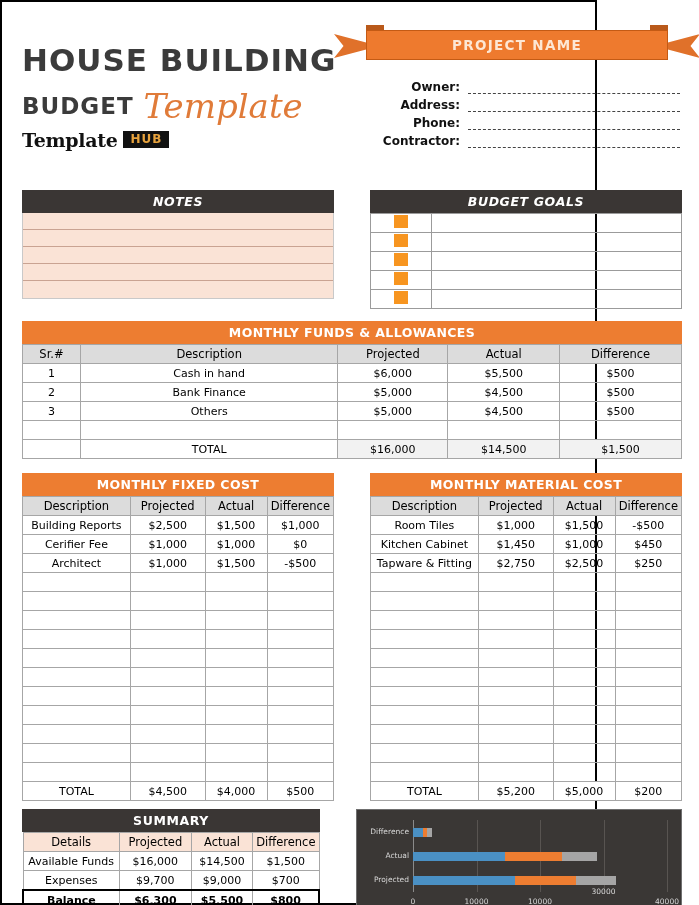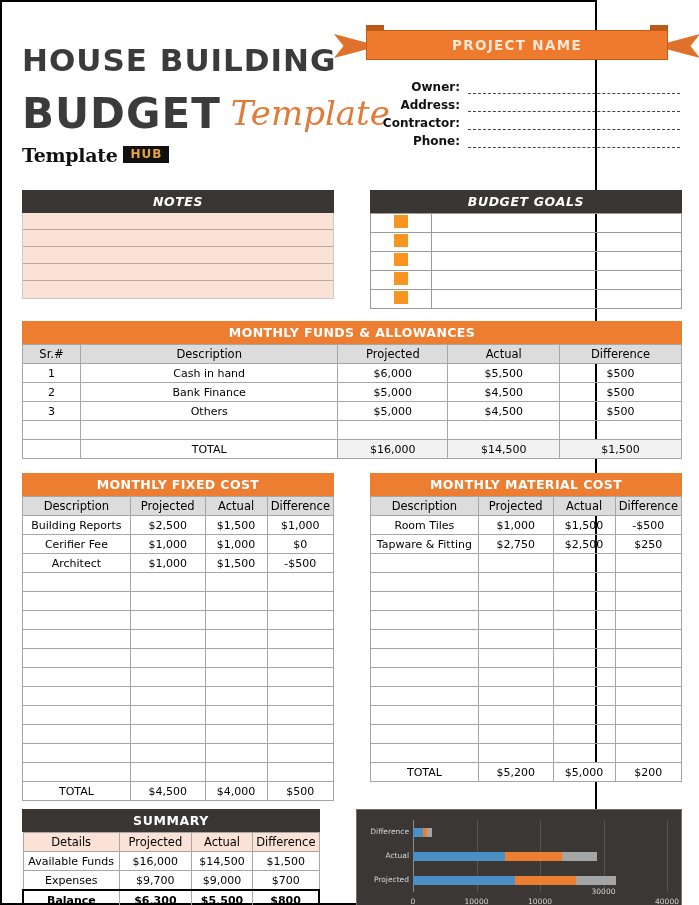--- a/index.html
+++ b/index.html
@@ -5,21 +5,21 @@
   html,body{margin:0;padding:0;background:#fff;}
   body{width:699px;height:905px;font-family:"Liberation Sans",sans-serif;color:#000;overflow:hidden;}
   .page{box-sizing:border-box;width:597px;height:905px;border:2px solid #000;padding:8px;position:relative;background:#fff;}
   .inner{position:absolute;left:20px;top:18px;width:660px;}
 
   
   .header{display:flex;align-items:flex-start;height:170px;}
   .brand{width:330px;padding-top:24px;}
   .title-l1{font-size:31px;font-weight:bold;letter-spacing:1px;color:#3b3b3b;line-height:1.05;font-family:"DejaVu Sans",sans-serif;}
   .title-row2{display:flex;align-items:center;margin-top:12px;}
-  .title-l2{font-size:42px;font-weight:bold;letter-spacing:1px;color:#3b3b3b;font-family:"DejaVu Sans",sans-serif;}
+  .title-l2{font-size:23px;font-weight:bold;letter-spacing:1px;color:#3b3b3b;font-family:"DejaVu Sans",sans-serif;}
   .script{font-family:"DejaVu Serif",serif;font-style:italic;font-size:34px;color:#E07B39;margin-left:10px;line-height:1;}
   .logo{margin-top:6px;display:inline-flex;align-items:center;}
   .logo-word{font-family:"DejaVu Serif",serif;font-weight:bold;font-size:19px;color:#111;letter-spacing:-.3px;}
   .logo-hub{background:#111;color:#E8A33D;font-family:"DejaVu Sans",sans-serif;font-weight:bold;font-size:12px;padding:1px 7px 2px 7px;margin-left:6px;letter-spacing:1px;}
 
   .proj{width:330px;padding-top:10px;position:relative;}
   .ribbon{position:relative;height:28px;margin:0 14px 0 14px;}
   .ribbon-main{position:absolute;left:0;right:0;top:0;height:28px;background:#EE7A2E;border:1px solid #C45A14;display:flex;align-items:center;justify-content:center;z-index:3;}
   .ribbon-label{color:#FDE7D4;font-weight:bold;font-size:13.5px;letter-spacing:1.3px;font-family:"DejaVu Sans",sans-serif;}
   .tail{position:absolute;top:4px;width:34px;height:24px;background:#E0712A;z-index:1;}
@@ -117,25 +117,25 @@
       <div class="fields">
         <div class="field">
           <span class="field-lbl">Owner:</span>
           <span class="field-line"></span>
         </div>
         <div class="field">
           <span class="field-lbl">Address:</span>
           <span class="field-line"></span>
         </div>
         <div class="field">
-          <span class="field-lbl">Contractor:</span>
+          <span class="field-lbl">Phone:</span>
           <span class="field-line"></span>
         </div>
         <div class="field">
-          <span class="field-lbl">Phone:</span>
+          <span class="field-lbl">Contractor:</span>
           <span class="field-line"></span>
         </div>
       </div>
     </div>
   </div>
 
   <div class="two-col">
     <div class="col">
       <div class="hdr-dark">NOTES</div>
       <div class="notes-body">
@@ -362,20 +362,26 @@
             <td>Description</td>
             <td>Projected</td>
             <td>Actual</td>
             <td>Difference</td>
           </tr>
           <tr>
             <td>Room Tiles</td>
             <td>$1,000</td>
             <td>$1,500</td>
             <td>-$500</td>
+          </tr>
+          <tr>
+            <td>Kitchen Cabinet</td>
+            <td>$1,450</td>
+            <td>$1,000</td>
+            <td>$450</td>
           </tr>
           <tr>
             <td>Tapware &amp; Fitting</td>
             <td>$2,750</td>
             <td>$2,500</td>
             <td>$250</td>
           </tr>
           <tr>
                 <td></td>
                 <td></td>

